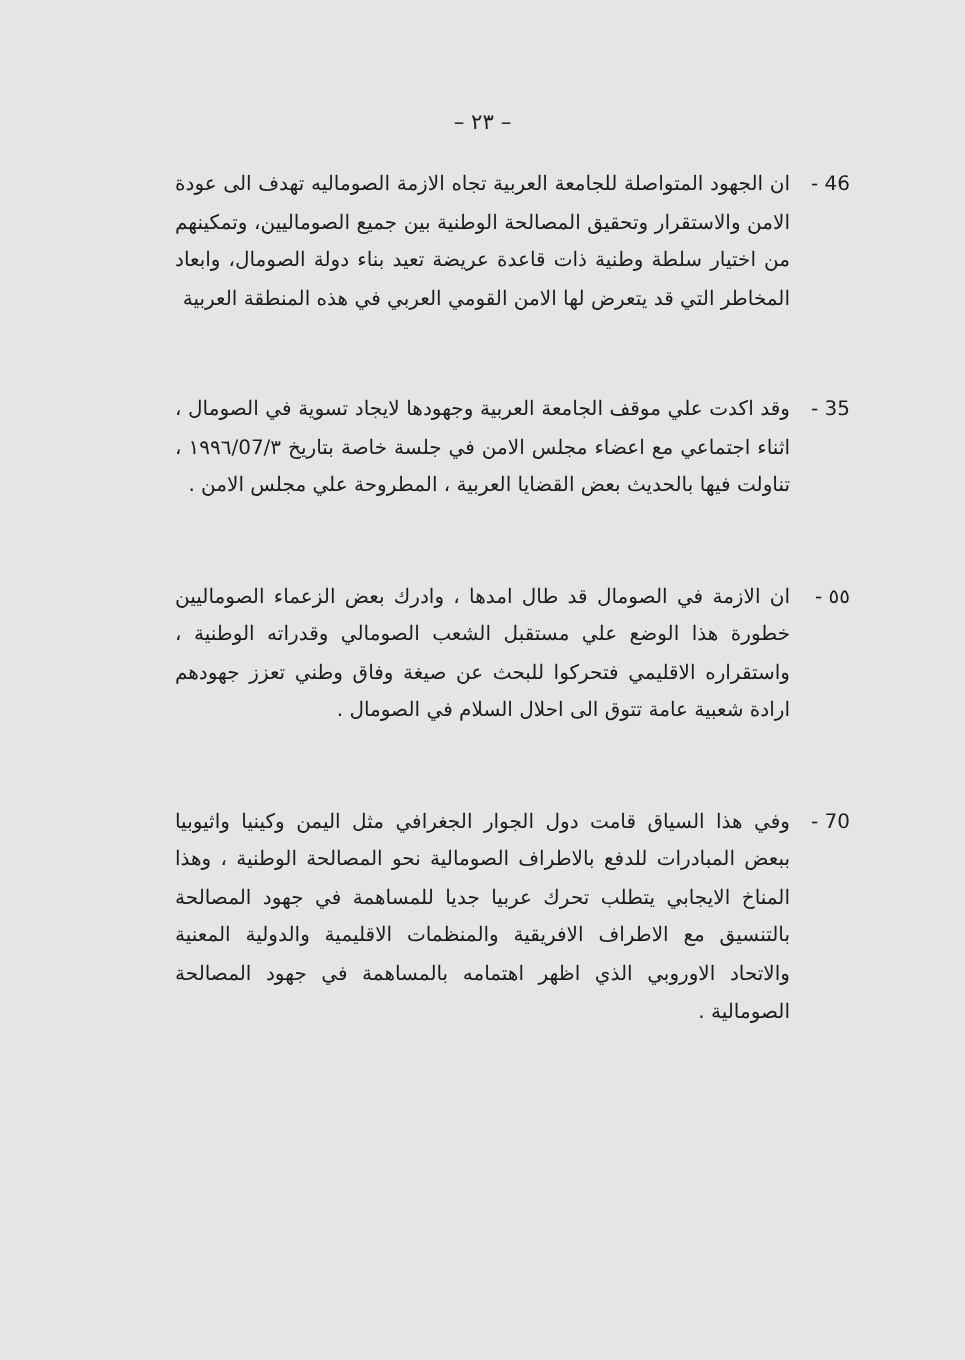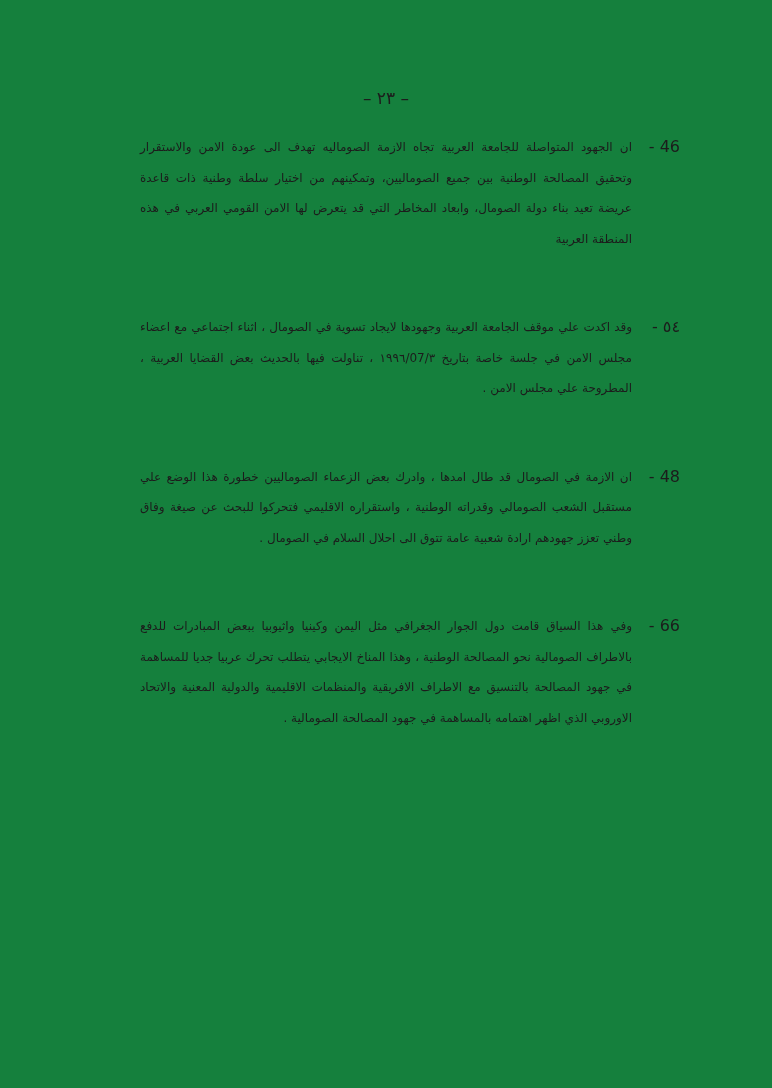--- a/index.html
+++ b/index.html
@@ -4,21 +4,21 @@
 <style>
   html, body {
     margin: 0;
     padding: 0;
     background: #ffffff;
   }
   .page {
     position: relative;
     width: 772px;
     height: 1088px;
-    background: #15803d;
+    background: #e5e5e5;
     overflow: hidden;
     font-family: "DejaVu Sans", sans-serif;
     color: #1c1c1c;
     direction: rtl;
   }
   .page-number {
     position: absolute;
     top: 88px;
     left: 0;
     right: 0;
@@ -42,21 +42,21 @@
   .para-number {
     flex: 0 0 48px;
     width: 48px;
     font-size: 16px;
     line-height: 30px;
     white-space: nowrap;
     color: #1c1c1c;
   }
   .para-text {
     flex: 1;
-    font-size: 12px;
+    font-size: 16px;
     line-height: 30.5px;
     text-align: justify;
     text-justify: inter-word;
     color: #1c1c1c;
   }
 </style>
 </head>
 <body>
 
 <div class="page">
@@ -64,29 +64,29 @@
   <div class="page-number">– ٢٣ –</div>
 
   <div class="content">
 
     <div class="para">
       <div class="para-number">46 -</div>
       <div class="para-text">ان الجهود المتواصلة للجامعة العربية تجاه الازمة الصوماليه تهدف الى عودة الامن والاستقرار وتحقيق المصالحة الوطنية بين جميع الصوماليين، وتمكينهم من اختيار سلطة وطنية ذات قاعدة عريضة تعيد بناء دولة الصومال، وابعاد المخاطر التي قد يتعرض لها الامن القومي العربي في هذه المنطقة العربية</div>
     </div>
 
     <div class="para">
-      <div class="para-number">٥٤ -</div>
+      <div class="para-number">35 -</div>
       <div class="para-text">وقد اكدت علي موقف الجامعة العربية وجهودها لايجاد تسوية في الصومال ، اثناء اجتماعي مع اعضاء مجلس الامن في جلسة خاصة بتاريخ ١٩٩٦/07/٣ ، تناولت فيها بالحديث بعض القضايا العربية ، المطروحة علي مجلس الامن .</div>
     </div>
 
     <div class="para">
-      <div class="para-number">48 -</div>
+      <div class="para-number">٥٥ -</div>
       <div class="para-text">ان الازمة في الصومال قد طال امدها ، وادرك بعض الزعماء الصوماليين خطورة هذا الوضع علي مستقبل الشعب الصومالي وقدراته الوطنية ، واستقراره الاقليمي فتحركوا للبحث عن صيغة وفاق وطني تعزز جهودهم ارادة شعبية عامة تتوق الى احلال السلام في الصومال .</div>
     </div>
 
     <div class="para">
-      <div class="para-number">66 -</div>
+      <div class="para-number">70 -</div>
       <div class="para-text">وفي هذا السياق قامت دول الجوار الجغرافي مثل اليمن وكينيا واثيوبيا ببعض المبادرات للدفع بالاطراف الصومالية نحو المصالحة الوطنية ، وهذا المناخ الايجابي يتطلب تحرك عربيا جديا للمساهمة في جهود المصالحة بالتنسيق مع الاطراف الافريقية والمنظمات الاقليمية والدولية المعنية والاتحاد الاوروبي الذي اظهر اهتمامه بالمساهمة في جهود المصالحة الصومالية .</div>
     </div>
 
   </div>
 
 </div>
 
 </body></html>

